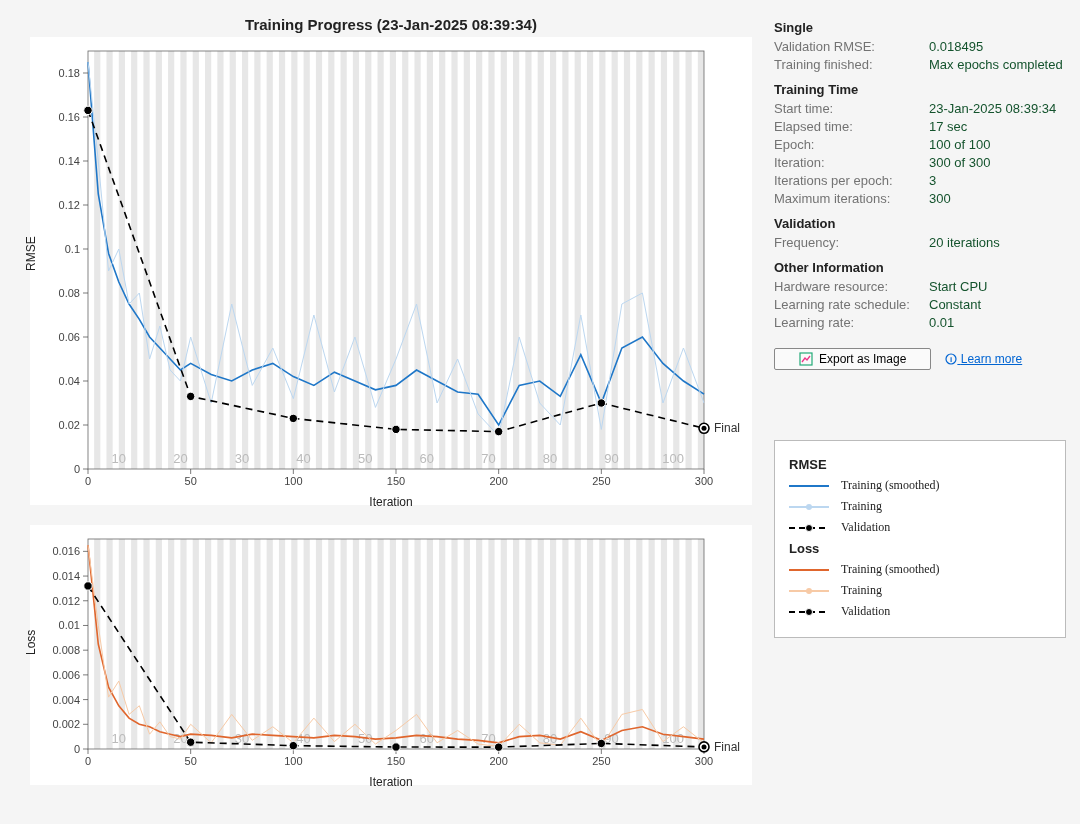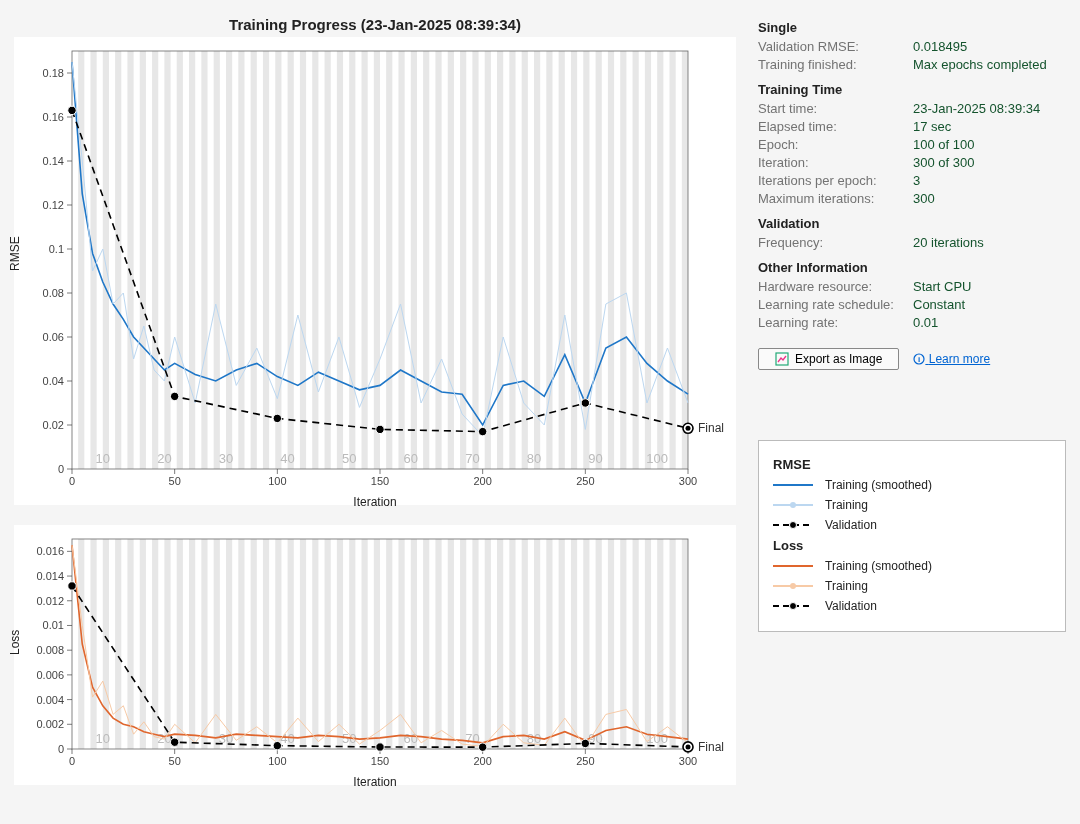--- a/index.html
+++ b/index.html
@@ -1,32 +1,32 @@
 <!DOCTYPE html>
 <html><head>
 <meta charset="utf-8">
 <style>
   html,body{margin:0;padding:0;background:#f5f5f5;font-family:Helvetica,Arial,sans-serif;color:#222;font-size:13px;}
   .wrap{width:1080px;height:824px;position:relative;box-sizing:border-box;padding:10px 14px;}
   .main{display:flex;gap:22px;}
-  .plots{width:722px;}
+  .plots{width:722px;margin-left:16px;}
   .side{width:310px;}
   .chart-title{text-align:center;font-weight:bold;font-size:15px;margin:6px 0 4px;}
   .chart-box{background:#fff;position:relative;}
   .ylab{position:absolute;left:-6px;top:45%;transform:rotate(-90deg);transform-origin:left top;font-size:12px;}
   .xlab{position:absolute;left:50%;transform:translateX(-50%);font-size:12px;}
   .panel h4{margin:10px 0 4px;font-size:13px;}
   .panel .row{display:flex;margin:3px 0;}
   .panel .row .k{width:155px;color:#737373;}
   .panel .row .v{flex:1;color:#14532d;}
-  .btn{display:inline-flex;align-items:center;gap:6px;border:1px solid #888;background:#fafafa;padding:3px 16px;border-radius:2px;font-size:12px;cursor:pointer;}
+  .btn{display:inline-flex;align-items:center;gap:6px;border:1px solid #888;background:#fafafa;padding:3px 24px;border-radius:2px;font-size:12px;cursor:pointer;}
   a.learn{color:#0064d2;margin-left:14px;font-size:12px;}
   .legend-box{background:#fff;border:1px solid #bbb;padding:12px 14px;margin-top:18px;}
   .legend-box h4{margin:4px 0 6px;font-size:13px;}
-  .legend-row{display:flex;align-items:center;gap:12px;margin:4px 0 6px;}
+  .legend-row{display:flex;align-items:center;gap:12px;margin:4px 0 6px;font-family:Liberation Serif, serif;}
   .legend-row svg{width:40px;height:12px;}
   .legend-row span{font-size:12px;}
   svg text{font-family:Helvetica,Arial,sans-serif;}
   .epoch-label{fill:#bbb;font-size:13px;}
   .tick{font-size:11px;fill:#444;}
 </style>
 </head>
 <body>
 
 <div class="wrap">

